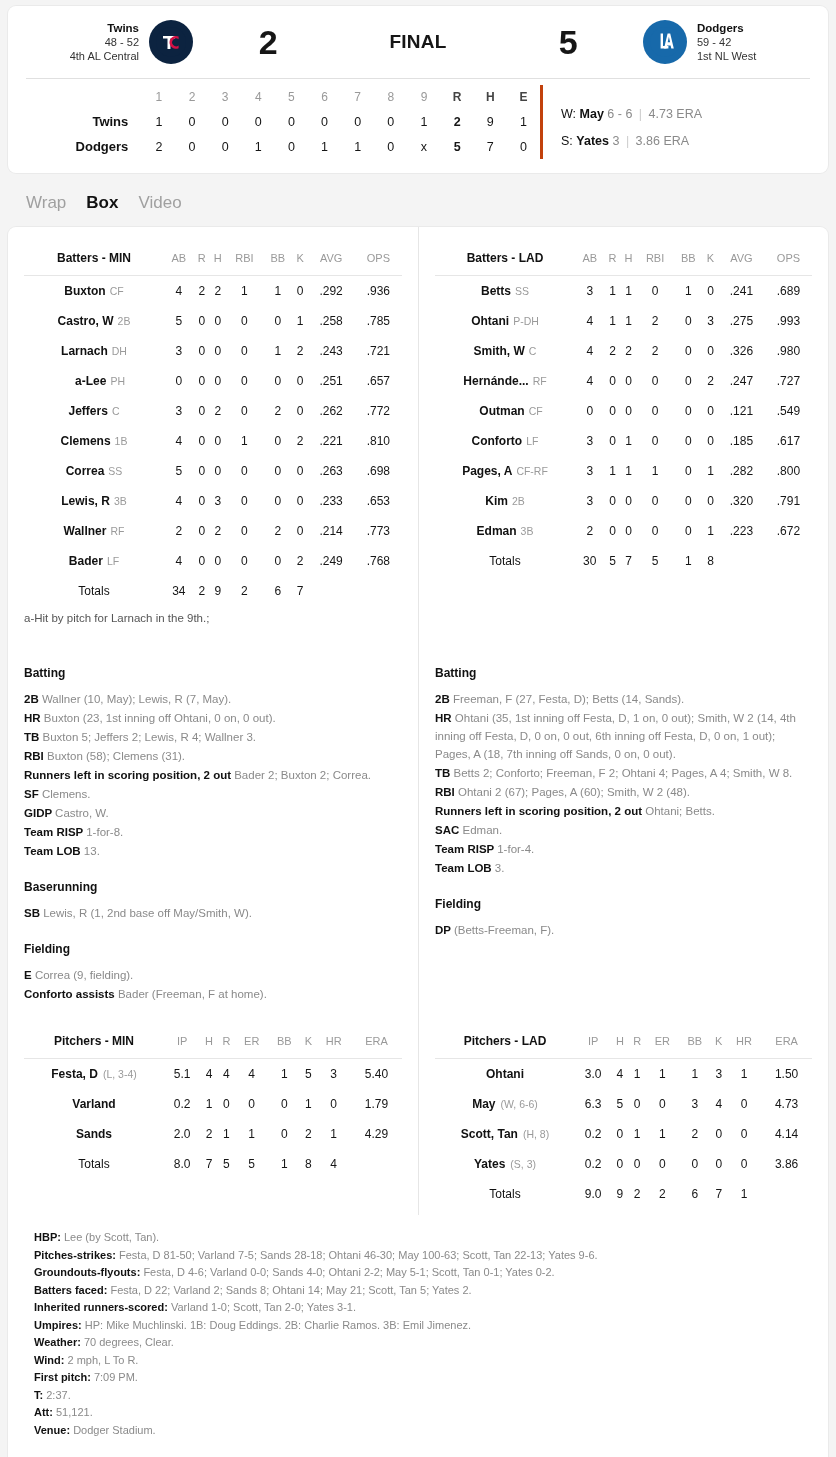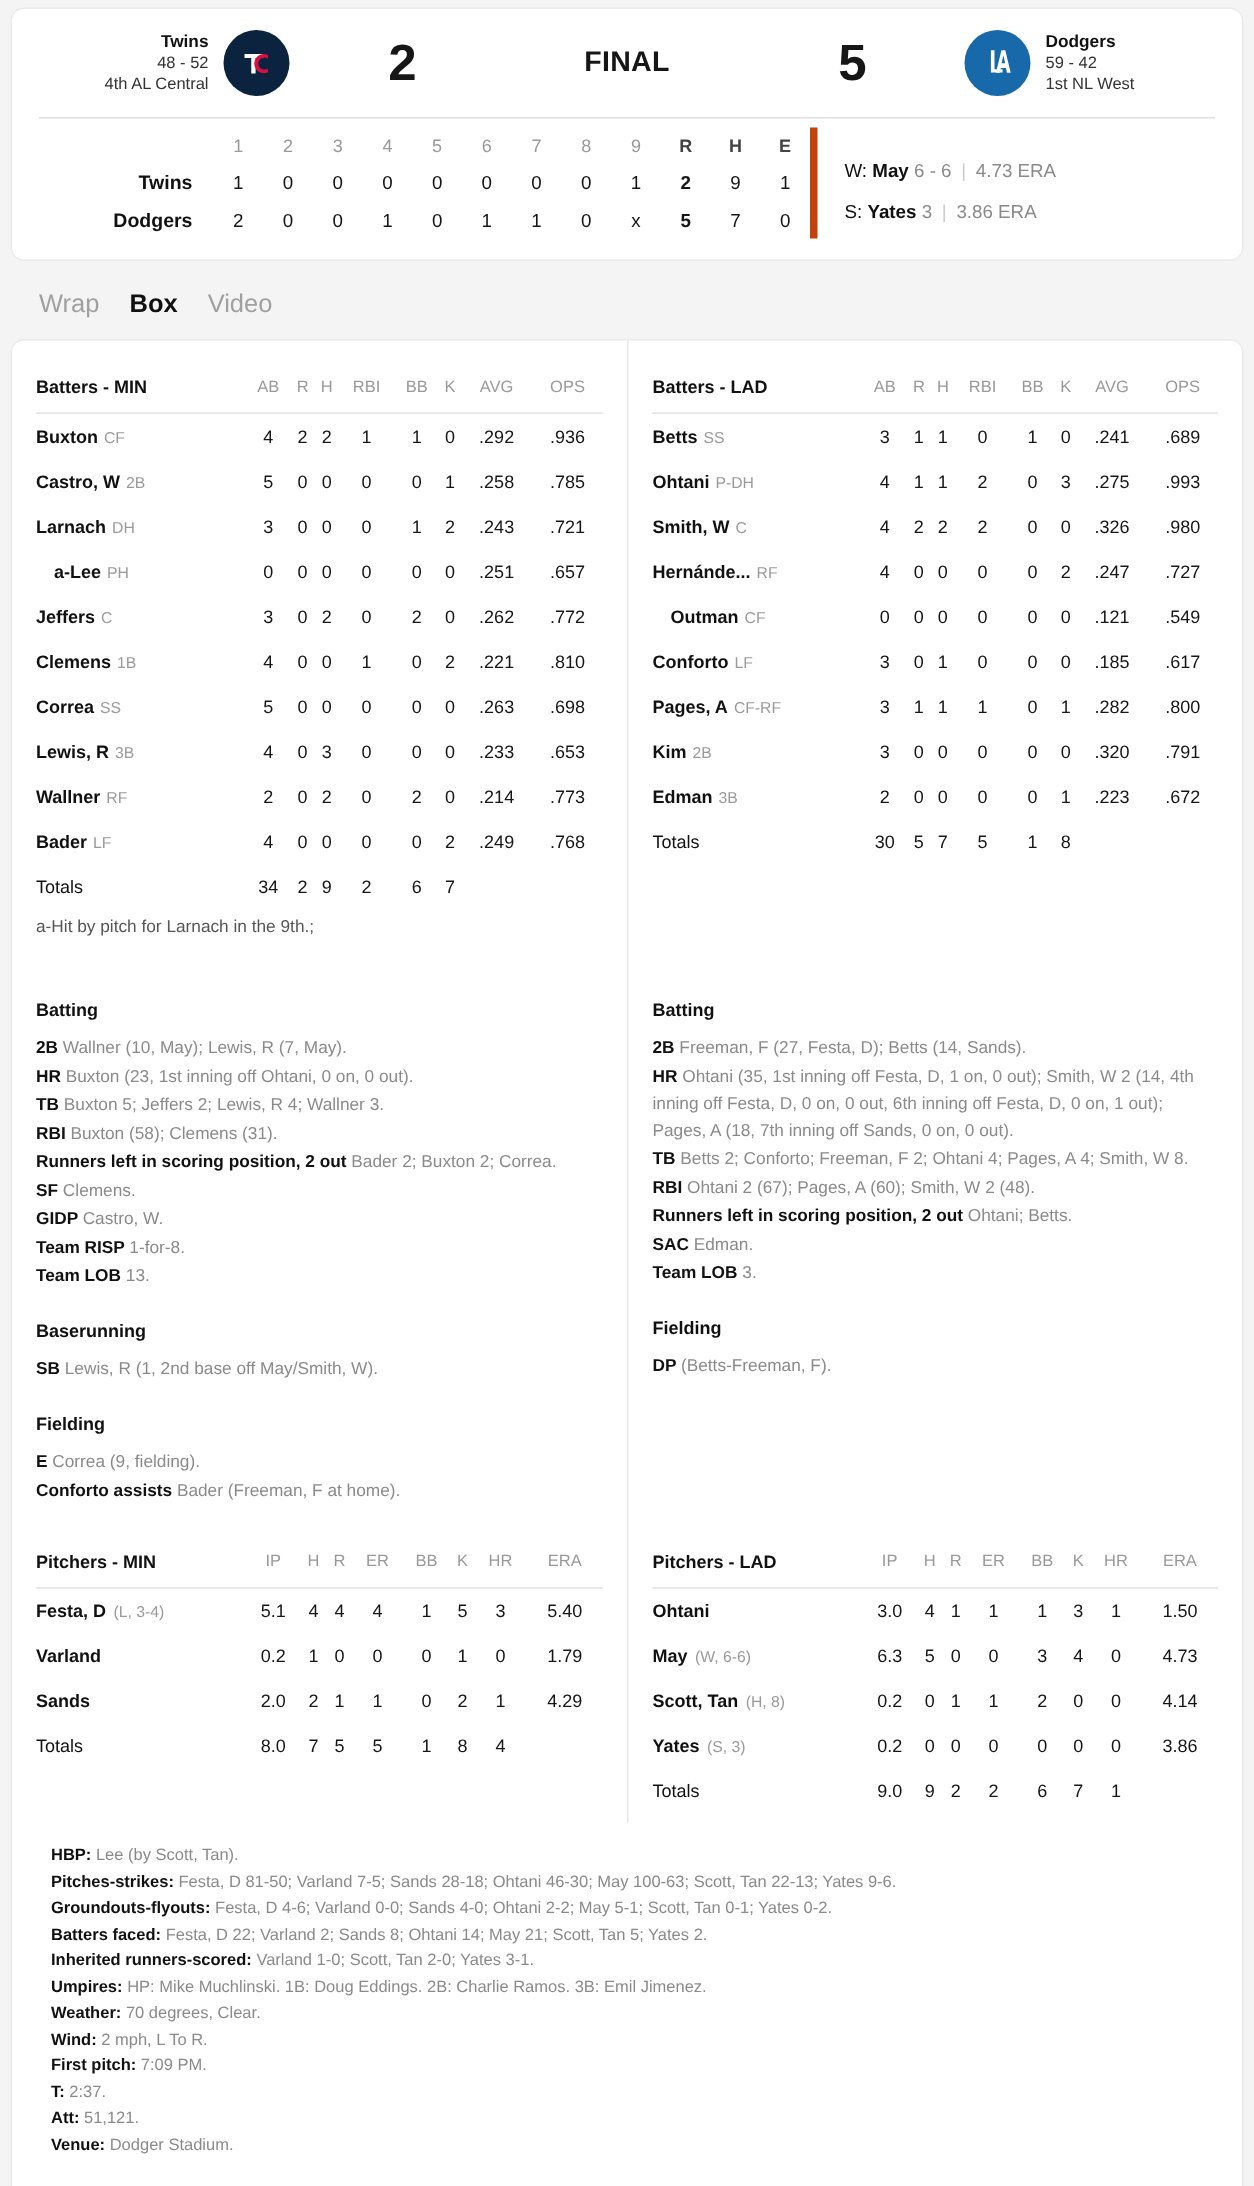--- a/index.html
+++ b/index.html
@@ -37,21 +37,21 @@
   .logo svg { display:block; }
 
   .score-mid { flex: 1; display: flex; align-items: center; justify-content: center; gap: 0; }
   .big-score { font-size: 34px; font-weight: bold; letter-spacing: -0.5px; width: 150px; text-align: center; }
   .final-label { font-size: 19px; font-weight: bold; width: 150px; text-align: center; letter-spacing: 0.2px; }
 
   .score-div { height: 1px; background: #e0e0e0; margin: 0 18px; }
 
   .line-wrap { display: flex; padding: 6px 0 14px 0; }
   .line-left { width: 532px; padding-left: 10px; }
-  .line-right { flex: 1; border-left: 5px solid #c2410c; padding-left: 18px; padding-top: 16px; }
+  .line-right { flex: 1; border-left: 3px solid #c2410c; padding-left: 18px; padding-top: 16px; }
 
   table.linescore { border-collapse: collapse; width: 100%; }
   table.linescore th, table.linescore td {
     text-align: center; font-size: 12.5px; padding: 5px 0; width: 32px;
   }
   table.linescore th { color: #999; font-weight: normal; font-size: 12px; }
   table.linescore th.tm, table.linescore td.tm {
     width: 120px; text-align: right; padding-right: 14px; font-weight: bold; font-size: 13px; color: #111;
   }
   table.linescore th.rhe { color: #444; font-weight: bold; }
@@ -75,21 +75,21 @@
     box-shadow: 0 0 0 1px rgba(0,0,0,0.04);
     overflow: hidden;
   }
   .cols { display: flex; }
   .col { width: 50%; padding: 16px 16px 6px 16px; }
   .col.right { border-left: 1px solid #e6e6e6; }
 
   table.stat { border-collapse: collapse; width: 100%; }
   table.stat th, table.stat td { font-size: 12px; padding: 8px 0; text-align: center; }
   table.stat th { color: #999; font-weight: normal; font-size: 11px; }
-  table.stat th.nm, table.stat td.nm { text-align: left; }
+  table.stat th.nm, table.stat td.nm { text-align: center; }
   table.stat th.nm { color: #111; font-weight: bold; font-size: 12px; white-space: nowrap; }
   table.stat thead tr th { border-bottom: 1px solid #e6e6e6; padding-bottom: 10px; }
   table.stat td.nm { font-weight: bold; font-size: 12px; color: #111; white-space: nowrap; }
   table.stat td.nm .pos { color: #9a9a9a; font-weight: normal; font-size: 10.5px; margin-left: 4px; }
   table.stat td.nm .dec { color: #9a9a9a; font-weight: normal; font-size: 10.5px; margin-left: 5px; }
   table.stat td.nm.sub { padding-left: 12px; }
   table.stat tr.totals td { font-weight: normal; }
   table.stat col.c-nm { width: 140px; }
 
   .notes { font-size: 11.5px; color: #111; line-height: 18px; }
@@ -524,20 +524,21 @@
       </div>
       <div class="col right">
         <div class="notes" id="notes-home">
             <h4>Batting</h4>
             <div class="nrow"><span class="k">2B </span><span class="v">Freeman, F (27, Festa, D); Betts (14, Sands).</span></div>
             <div class="nrow"><span class="k">HR </span><span class="v">Ohtani (35, 1st inning off Festa, D, 1 on, 0 out); Smith, W 2 (14, 4th inning off Festa, D, 0 on, 0 out, 6th inning off Festa, D, 0 on, 1 out); Pages, A (18, 7th inning off Sands, 0 on, 0 out).</span></div>
             <div class="nrow"><span class="k">TB </span><span class="v">Betts 2; Conforto; Freeman, F 2; Ohtani 4; Pages, A 4; Smith, W 8.</span></div>
             <div class="nrow"><span class="k">RBI </span><span class="v">Ohtani 2 (67); Pages, A (60); Smith, W 2 (48).</span></div>
             <div class="nrow"><span class="k">Runners left in scoring position, 2 out </span><span class="v">Ohtani; Betts.</span></div>
             <div class="nrow"><span class="k">SAC </span><span class="v">Edman.</span></div>
+            <div class="nrow"><span class="k">Team RISP </span><span class="v">1-for-4.</span></div>
             <div class="nrow"><span class="k">Team LOB </span><span class="v">3.</span></div>
             <h4>Fielding</h4>
             <div class="nrow"><span class="k">DP </span><span class="v">(Betts-Freeman, F).</span></div>
           </div>
       </div>
     </div>
 
     <div class="cols">
       <div class="col left">
         <table class="stat">

